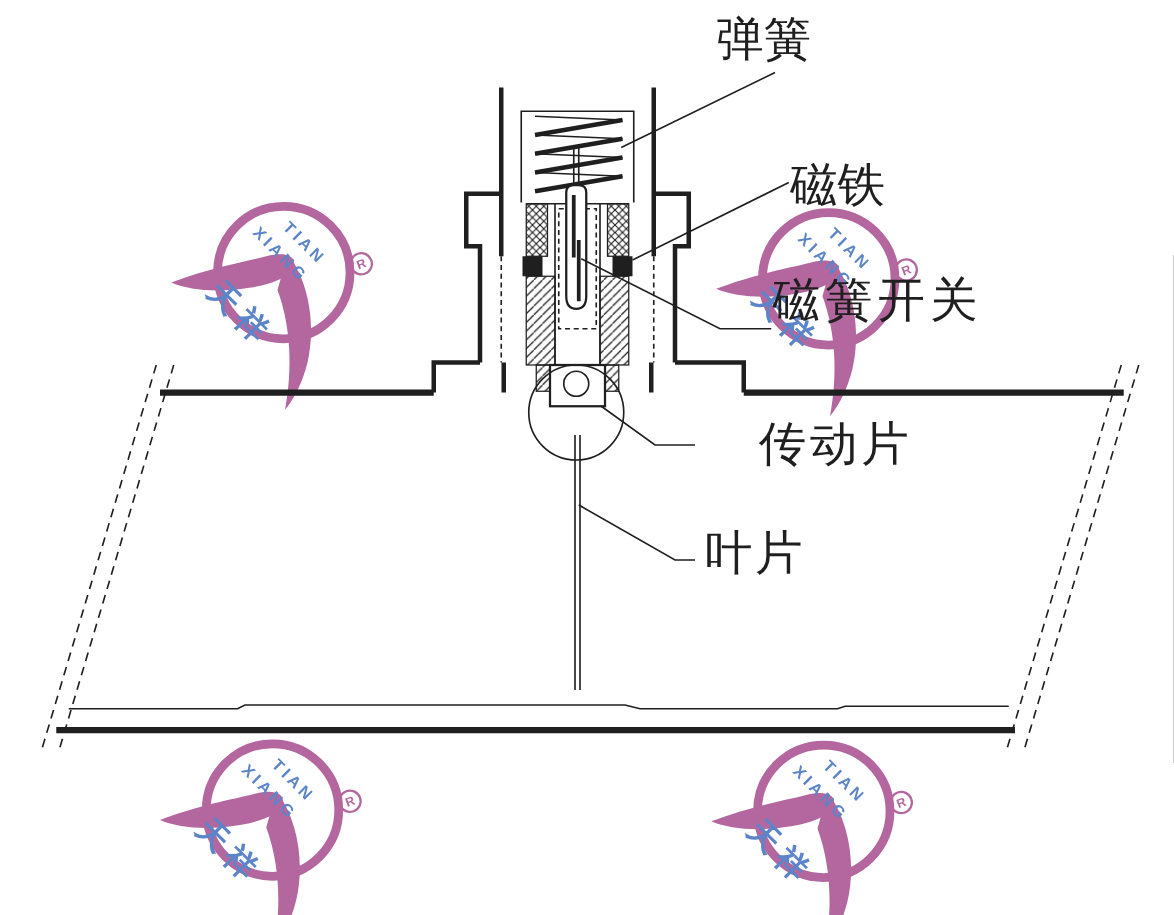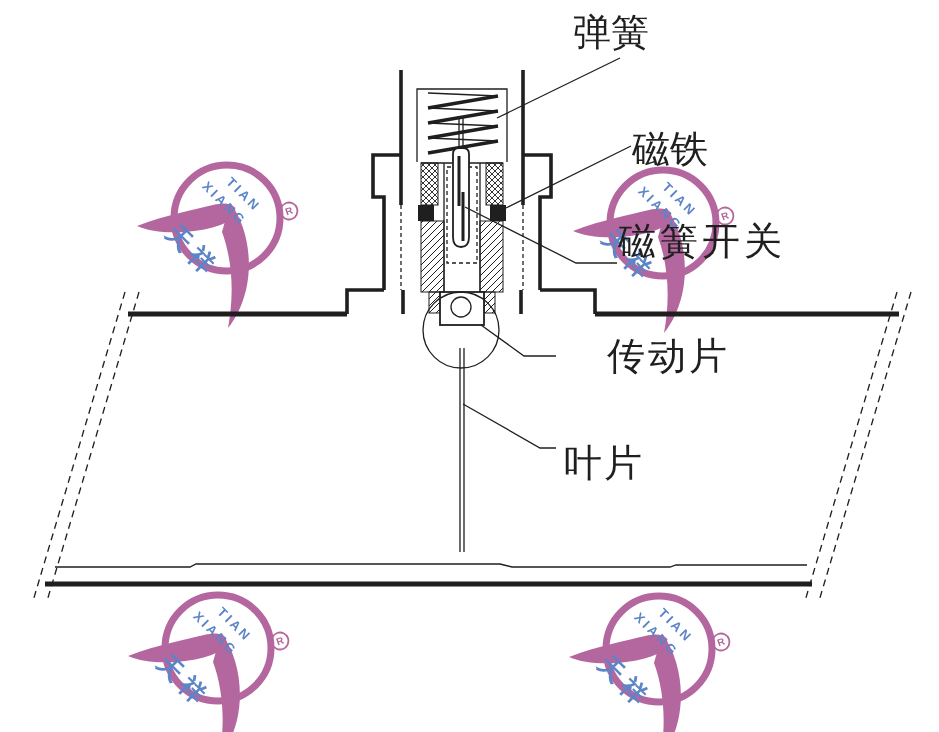--- a/index.html
+++ b/index.html
@@ -35,21 +35,21 @@
   .wm-reg{fill:var(--watermark-magenta);font:700 10px "Liberation Sans",sans-serif;text-anchor:middle;}
   
   .label{
     position:absolute;color:var(--line-ink);white-space:nowrap;
     font-size:38px;line-height:1.05;font-weight:400;
   }
   .label-spring{left:573px;top:13px;}
   .label-magnet{left:632px;top:130px;text-align:right;}
   .label-reed{left:618px;top:222px;letter-spacing:4px;}
   .label-trans{left:560px;top:337px;letter-spacing:3px;margin-left:47px;}
-  .label-vane{left:564px;top:424px;letter-spacing:2px;margin-top:20px;}
+  .label-vane{left:564px;top:424px;letter-spacing:2px;}
   .caption{
     position:absolute;left:64px;top:640px;color:var(--line-ink);
     font-size:48px;line-height:1.15;letter-spacing:1px;white-space:nowrap;
   }
 </style>
 </head>
 <body>
 
 <div class="stage">
 

